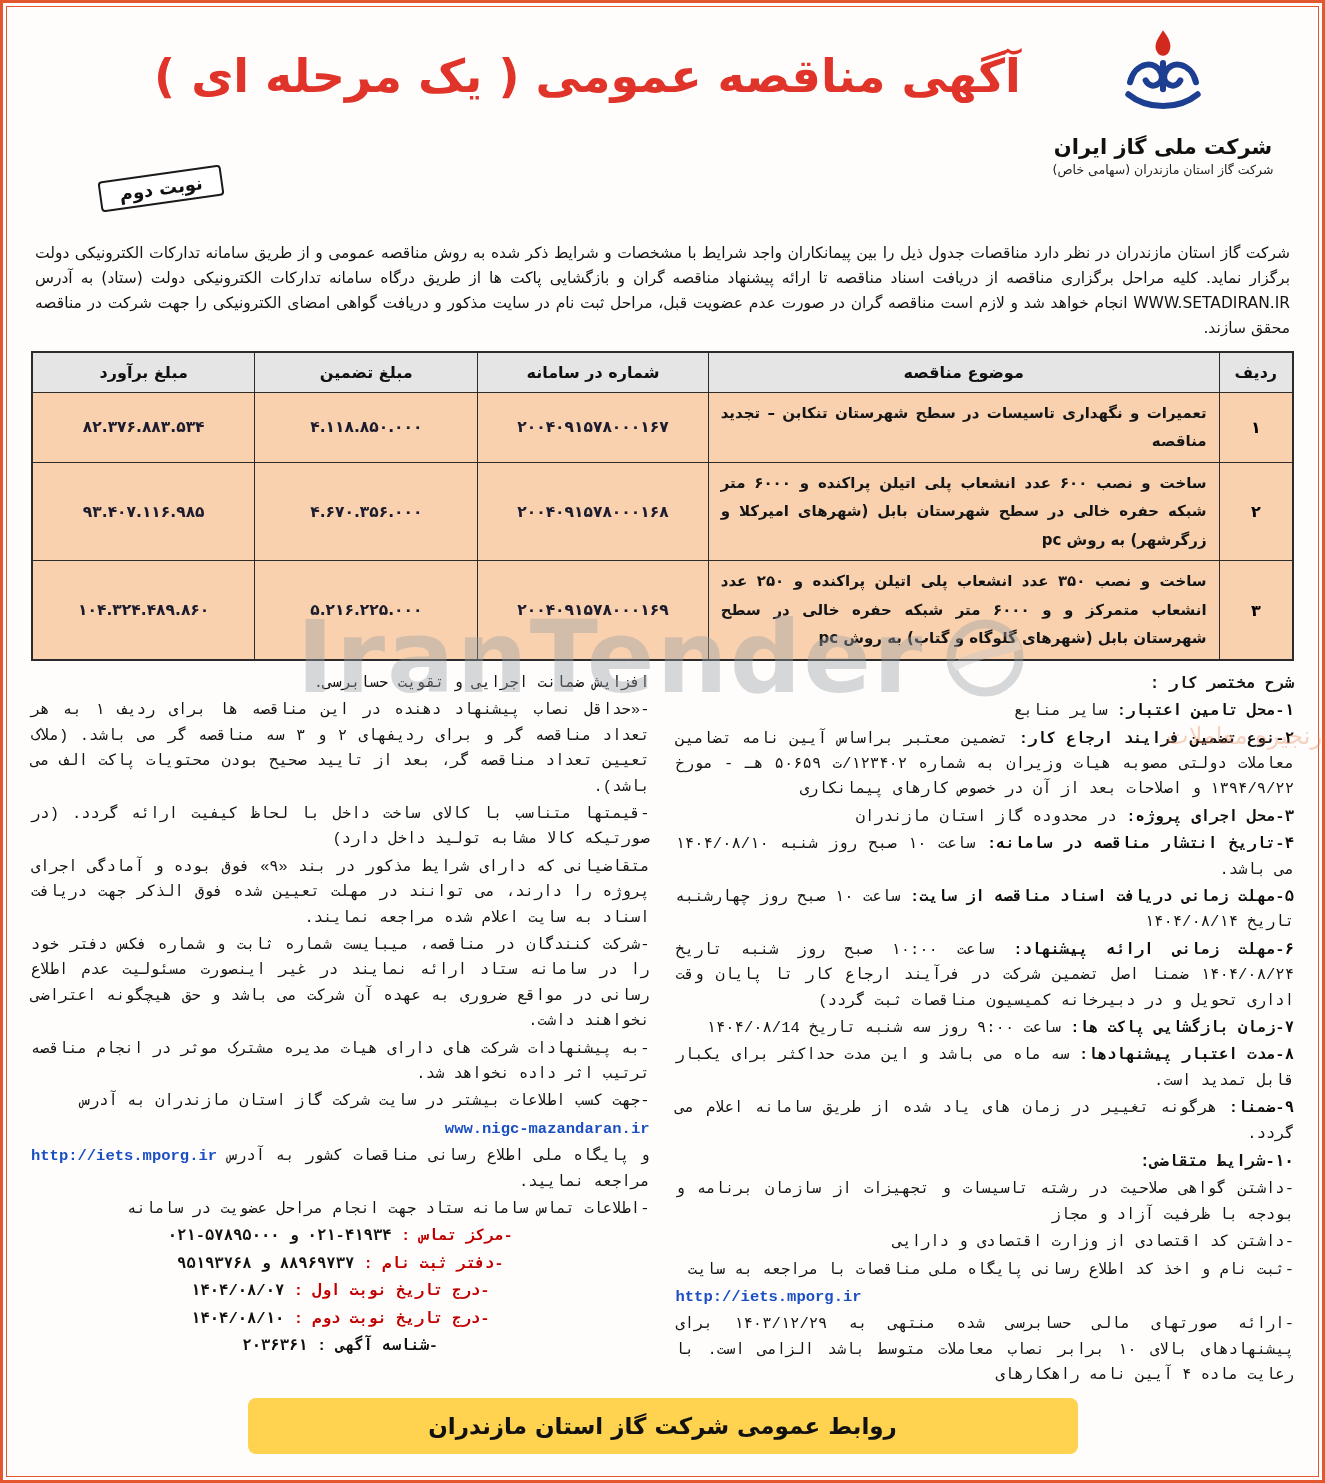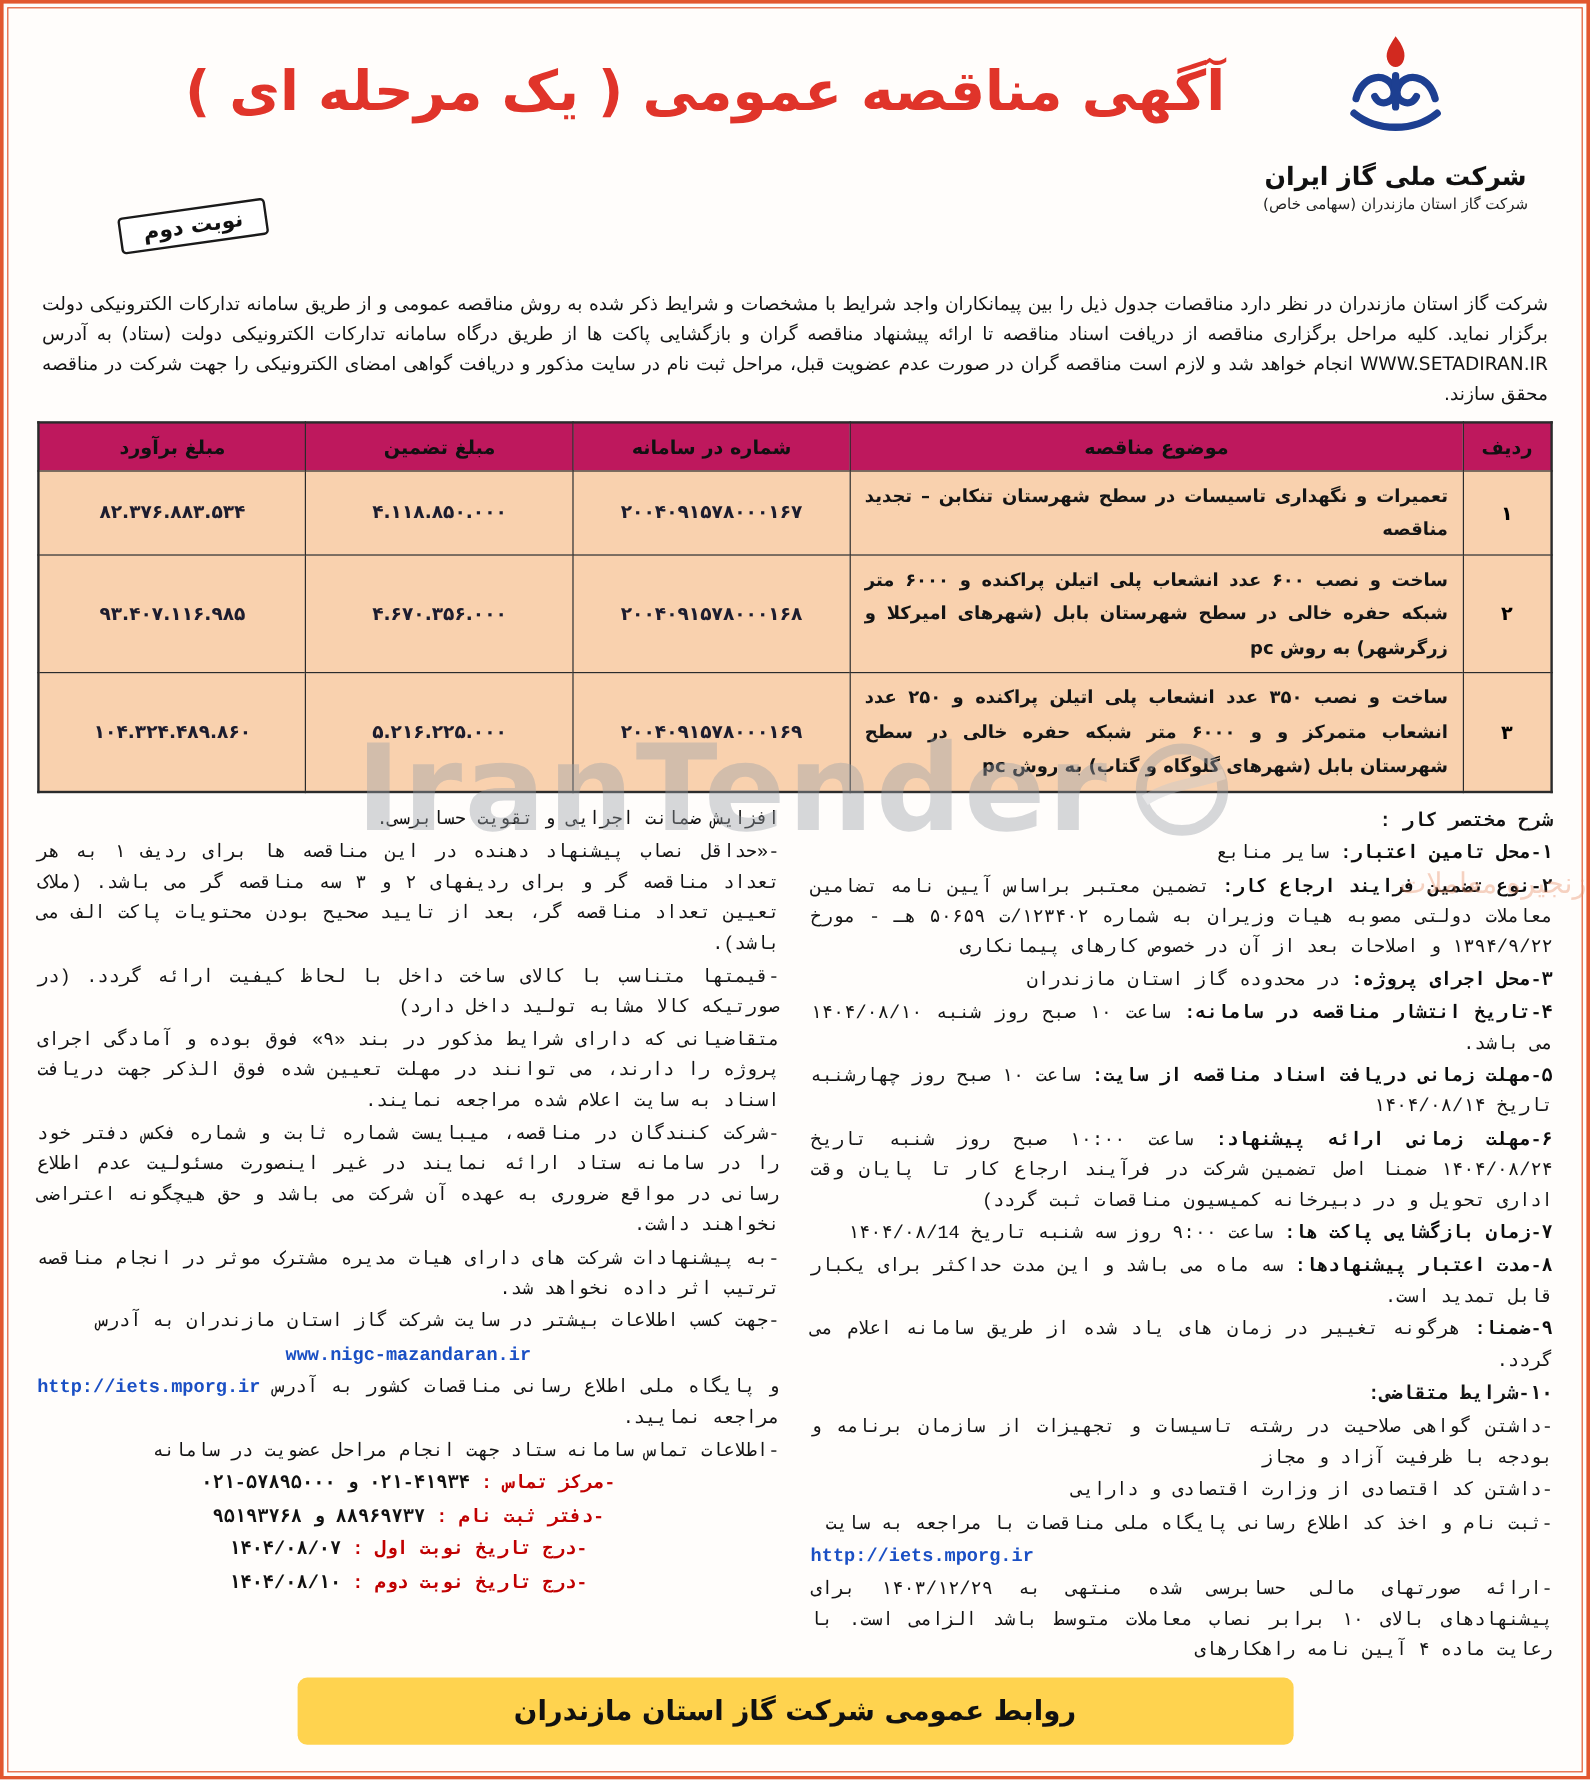--- a/index.html
+++ b/index.html
@@ -41,36 +41,36 @@
   
   table.tender{
     width:100%;border-collapse:collapse;margin:4px 0 10px 0;
     border:2px solid #2b2b2b;
   }
   table.tender th, table.tender td{
     border:1px solid #2b2b2b;
     padding:6px 12px;vertical-align:middle;
   }
   table.tender th{
-    background:#be185d;font-size:16px;font-weight:bold;color:#111;height:40px;
+    background:#e5e5e5;font-size:16px;font-weight:bold;color:#111;height:40px;
   }
   table.tender td{background:#f9d1ae;}
   td.c-row{width:58px;text-align:center;font-weight:bold;font-size:16px;}
   td.c-subject{width:470px;text-align:justify;font-size:15px;font-weight:700;line-height:1.9;color:#151515;}
   td.c-num{width:205px;text-align:center;font-weight:bold;font-size:15.5px;color:#1c1c2e;letter-spacing:.5px;}
   
   .details{
     display:flex;flex-direction:row;gap:26px;margin-top:8px;
   }
   .col{flex:1 1 0;font-size:15.5px;line-height:1.64;color:#141414;text-align:justify;}
   .col p{margin:0 0 2px 0;font-family:Liberation Mono, monospace;}
   .col .lbl{font-weight:bold;color:#0d0d0d;}
   .heading{font-weight:bold;font-size:16px;margin-bottom:2px;}
   .link{color:#1a4fc4;font-weight:bold;text-decoration:none;}
-  .link-line{text-align:center;margin:1px 0;}
+  .link-line{margin:1px 0;}
   .link-line-left{text-align:left;margin:1px 0;}
   .contact{text-align:center;font-weight:bold;margin:1px 0;}
   .contact .red{color:#c00000;}
   .contact .val{color:#111;}
   
   .watermark{
     position:absolute;top:596px;left:0;right:0;
     text-align:right;pointer-events:none;opacity:.4;z-index:5;
   }
   .wm-row{display:flex;align-items:center;justify-content:center;gap:18px;}
@@ -275,20 +275,24 @@
             <span class="red">-درج تاریخ نوبت اول :</span>
             <span class="val">۱۴۰۴/۰۸/۰۷</span>
           </p>
 
           <p class="contact">
             <span class="red">-درج تاریخ نوبت دوم :</span>
             <span class="val">۱۴۰۴/۰۸/۱۰</span>
           </p>
         </div>
 
+      <p class="contact">
+        <span class="val">-شناسه آگهی :</span>
+        <span class="val">۲۰۳۶۳۶۱</span>
+      </p>
     </div>
   </div>
 
   <div class="watermark">
     <div class="wm-row">
       <svg width="86" height="86" viewBox="0 0 86 86">
         <circle cx="43" cy="43" r="34" fill="none" stroke="#9aa0a8" stroke-width="9"></circle>
         <path d="M12 52 C34 38 56 38 78 30" fill="none" stroke="#c4c8ce" stroke-width="9"></path>
       </svg>
       <span class="wm-text">IranTender</span>

